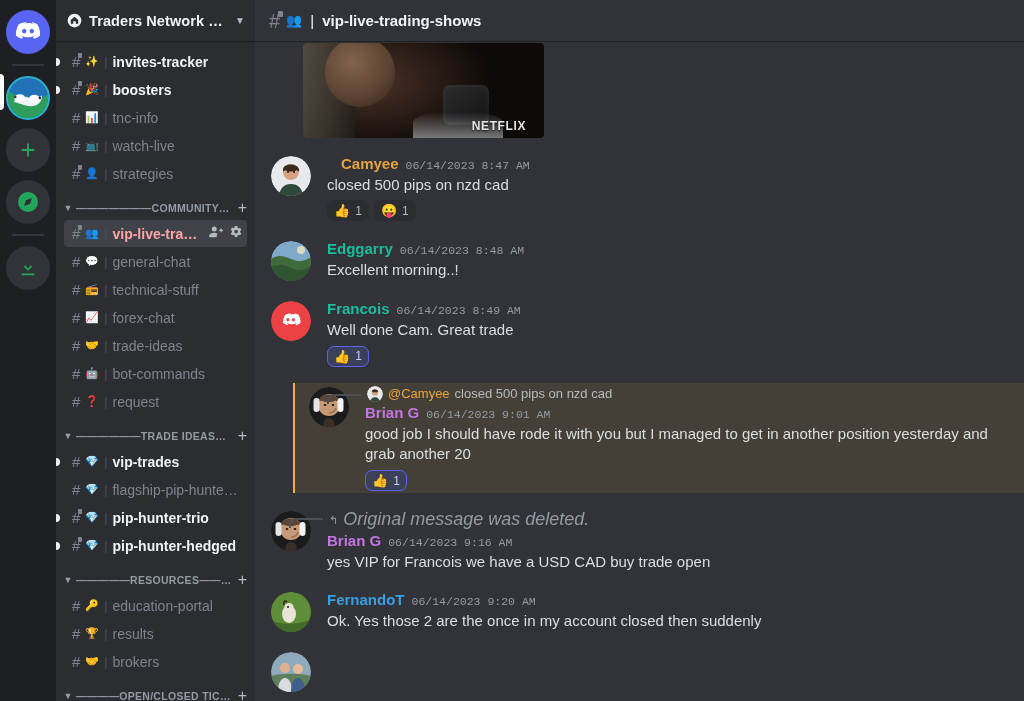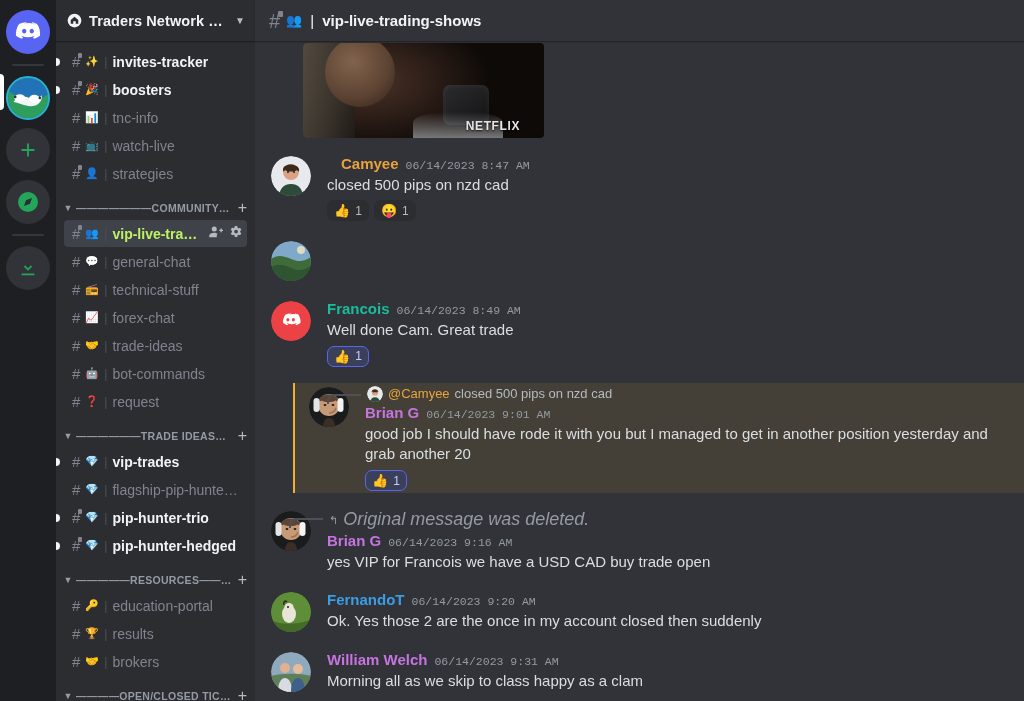--- a/index.html
+++ b/index.html
@@ -87,21 +87,21 @@
     background:#80848e; border-radius:1px;
   }
   .chan .emo{ font-size:11px; line-height:1; width:14px; text-align:center; flex:0 0 14px;}
   .chan .bar{ color:#4e5058; font-size:12px; flex:0 0 auto; }
   .chan .cname{
     color:#80848e; font-size:14px; flex:1; white-space:nowrap;
     overflow:hidden; text-overflow:ellipsis;
   }
   .chan.unreadrow .cname{ color:#f2f3f5; font-weight:600; }
   .chan.selected{ background:#404249; }
-  .chan.selected .cname{ color:#bef264; font-weight:600; }
+  .chan.selected .cname{ color:#fca5a5; font-weight:600; }
   .chan .acts{ display:flex; gap:5px; align-items:center; color:#b5bac1; flex:0 0 auto;}
   .chan .acts svg{ width:15px;height:15px;fill:#b5bac1; }
 
   
   .main{ flex:1; display:flex; flex-direction:column; background:#313338; min-width:0; }
   .topbar{
     height:41px; flex:0 0 41px; display:flex; align-items:center; gap:6px;
     padding:0 10px 0 14px;
     box-shadow:0 1px 0 rgba(0,0,0,.2), 0 1px 2px rgba(0,0,0,.18);
     position:relative; z-index:3;
@@ -137,21 +137,21 @@
     position:absolute; left:140px; top:42px; width:46px;height:40px;border-radius:7px;
     background:linear-gradient(145deg,#2c2c2e,#131314);
     box-shadow:inset 0 0 6px rgba(255,255,255,.07);
   }
   .attach .shirt{
     position:absolute; left:110px; bottom:0; width:90px;height:26px;
     background:linear-gradient(180deg,rgba(200,200,205,.0),rgba(205,208,212,.55));
     border-radius:40% 40% 0 0;
   }
   .attach .nf{
-    position:absolute; right:24px; bottom:5px; color:#e5e5e5;
+    position:absolute; right:18px; bottom:5px; color:#e5e5e5;
     font-size:12px; font-weight:700; letter-spacing:.6px;
     font-family:"Liberation Sans", sans-serif;
     text-shadow:0 1px 2px rgba(0,0,0,.8);
   }
 
   .msg{ display:flex; padding:2px 16px 2px 16px; position:relative; }
   .msg.grouptop{ margin-top:14px; }
   .msg .gutter{ width:56px; flex:0 0 56px; padding-top:2px; }
   .avatar{
     width:40px;height:40px;border-radius:50%; overflow:hidden;
@@ -466,20 +466,27 @@
             <div class="gutter">
               <div class="avatar">
                 <svg viewBox="0 0 40 40" width="40" height="40">
                   <circle cx="20" cy="20" r="20" fill="#7fa8c9"></circle>
                   <path d="M0 18c7-5 13-3 20 0s13 3 20-2v24H0z" fill="#3f6b3a"></path>
                   <path d="M0 26c8-4 14-2 20 1s12 3 20-2v15H0z" fill="#2f5430"></path>
                   <circle cx="30" cy="9" r="4" fill="#f4e9c0" opacity=".8"></circle>
                 </svg>
               </div>
             </div>
+            <div class="body">
+              <div class="mhead">
+                <span class="uname" style="color: rgb(26, 188, 156);">Edggarry</span>
+                <span class="ts">06/14/2023 8:48 AM</span>
+              </div>
+              <div class="mtext">Excellent morning..!</div>
+            </div>
           </div>
           <div class="msg grouptop">
             <div class="gutter">
               <div class="avatar">
                 <svg viewBox="0 0 40 40" width="40" height="40">
                   <circle cx="20" cy="20" r="20" fill="#ed4245"></circle>
                   <path d="M27.6 13.6a14 14 0 0 0-3.5-1.1l-.2.4c1.2.3 2.2.8 3.1 1.3a11.5 11.5 0 0 0-9.4-.4l-.4.2c.6-.3 1.5-.6 2.5-.9l-.2-.5a14 14 0 0 0-5.2 1.1c-1.9 2.8-2.4 5.6-2.2 8.4a14 14 0 0 0 4.3 2.2l.9-1.3c-.5-.2-.9-.4-1.4-.7l.3-.2a10 10 0 0 0 9.2 0l.3.2c-.5.3-.9.5-1.4.7l.9 1.3a14 14 0 0 0 4.3-2.2c.3-3.3-.5-6.1-2.2-8.5zM16.9 20.4c-.8 0-1.5-.8-1.5-1.7s.7-1.7 1.5-1.7 1.5.8 1.5 1.7-.7 1.7-1.5 1.7zm5.5 0c-.8 0-1.5-.8-1.5-1.7s.7-1.7 1.5-1.7 1.5.8 1.5 1.7-.7 1.7-1.5 1.7z" fill="#fff"></path>
                 </svg>
               </div>
             </div>
@@ -599,24 +606,17 @@
                 <svg viewBox="0 0 40 40" width="40" height="40">
                   <circle cx="20" cy="20" r="20" fill="#8fa9bd"></circle>
                   <path d="M0 24c10-3 30-3 40 0v16H0z" fill="#5f7f5a"></path>
                   <circle cx="14" cy="16" r="5" fill="#e2b191"></circle>
                   <circle cx="27" cy="17" r="5" fill="#e8bb9c"></circle>
                   <path d="M7 40c0-9 3-14 7-14s7 5 7 14z" fill="#d8dce0"></path>
                   <path d="M20 40c0-9 3-14 7-14s7 5 7 14z" fill="#3f5f8c"></path>
                 </svg>
               </div>
             </div>
-            <div class="body">
-              <div class="mhead">
-                <span class="uname" style="color: rgb(197, 116, 224);">William Welch</span>
-                <span class="ts">06/14/2023 9:31 AM</span>
-              </div>
-              <div class="mtext">Morning all as we skip to class happy as a clam</div>
-            </div>
           </div>
         </div>
     </div>
   </div>
 </div>
 
 </body></html>

